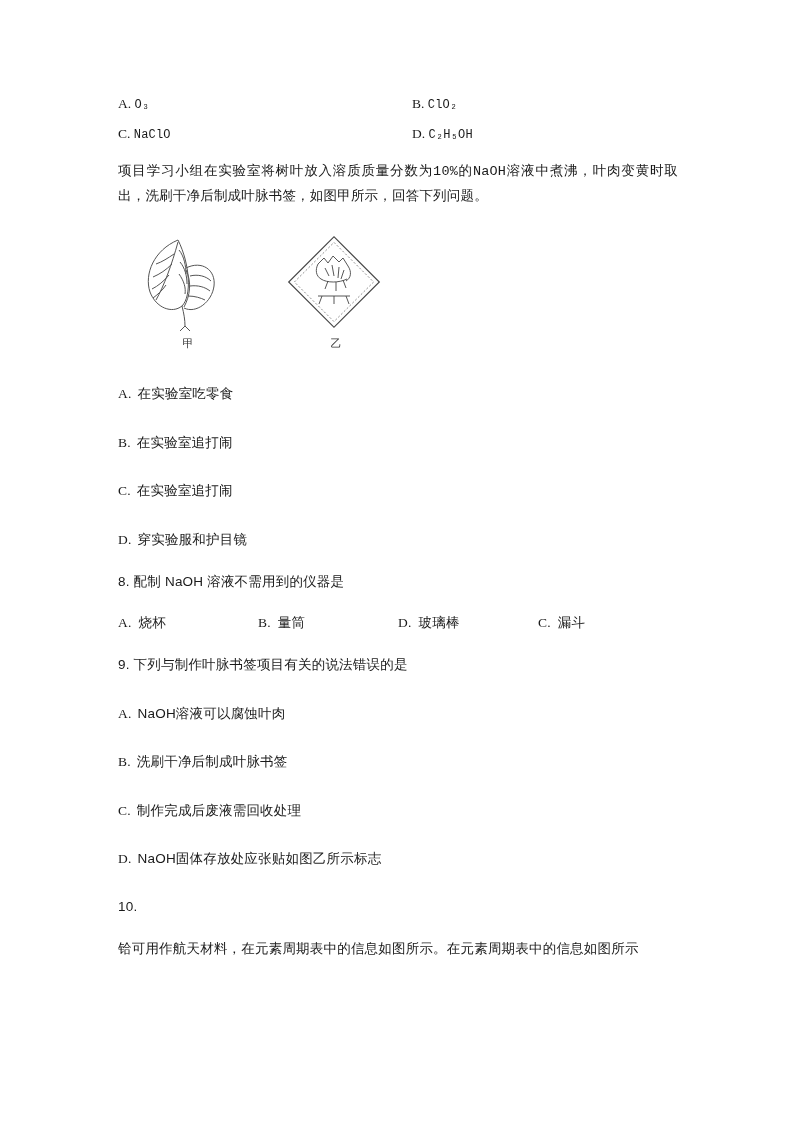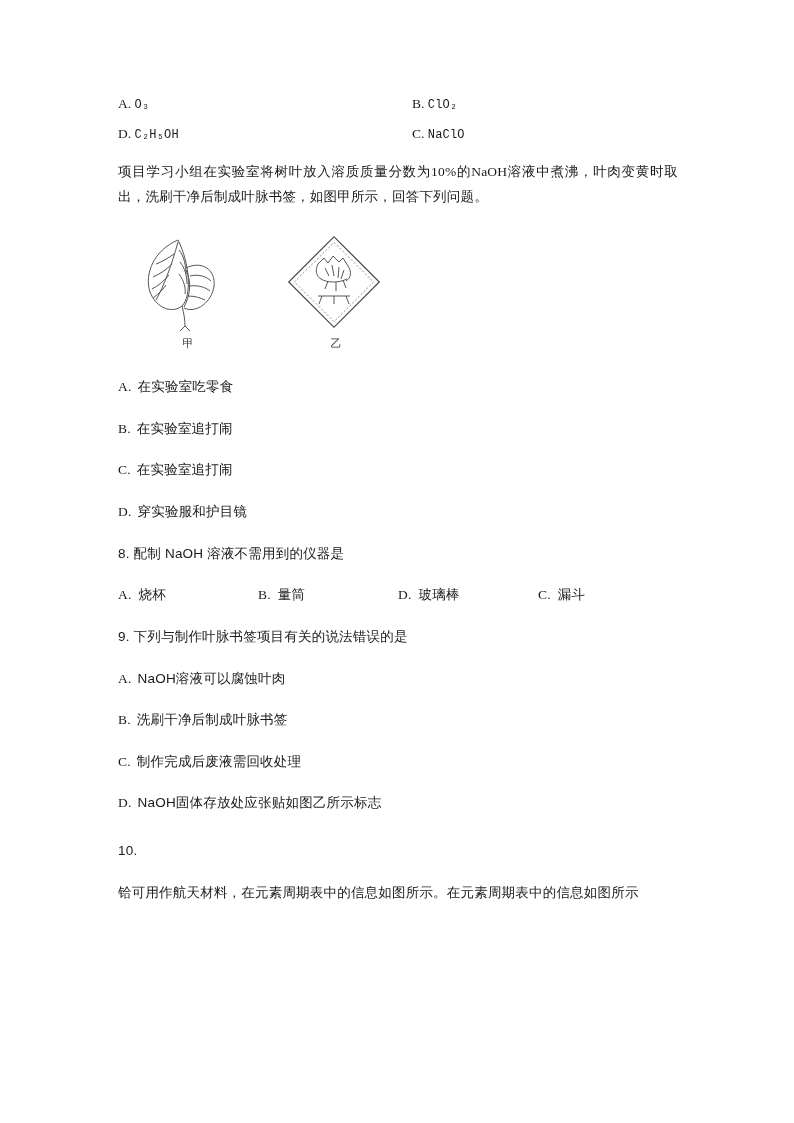--- a/index.html
+++ b/index.html
@@ -36,37 +36,38 @@
     font-family: "Liberation Mono", monospace;
     font-size: 12px;
     letter-spacing: 0.2px;
   }
   .optlabel {
     font-family: "Liberation Serif", serif;
     font-size: 13.5px;
   }
   .gapA { height: 14px; }
   .para {
-    font-family: Liberation Serif, serif;
+    font-family: Liberation Mono, monospace;
     font-size: 13.5px;
     line-height: 1.9;
     text-align: justify;
     letter-spacing: 0.2px;
   }
   .qline {
     font-family: "Liberation Sans", sans-serif;
     font-size: 13.5px;
     line-height: 1.9;
     letter-spacing: 0.2px;
   }
   .choice {
     font-family: "Liberation Sans", sans-serif;
     font-size: 13.5px;
     line-height: 1.9;
     letter-spacing: 0.2px;
+    margin-top: 7px;
   }
   .choice .lbl {
     font-family: "Liberation Serif", serif;
     margin-right: 6px;
   }
   .spacer-sm { height: 16px; }
   .spacer-md { height: 22px; }
   .figrow {
     position: relative;
     height: 120px;
@@ -114,26 +115,26 @@
       <div class="opt-half">
         <span class="optlabel">B.</span>
         <span class="mono">ClO₂</span>
       </div>
     </div>
 
     <div class="gapA"></div>
 
     <div class="row">
       <div class="opt-half">
+        <span class="optlabel">C.</span>
+        <span class="mono">NaClO</span>
+      </div>
+      <div class="opt-half">
         <span class="optlabel">D.</span>
         <span class="mono">C₂H₅OH</span>
-      </div>
-      <div class="opt-half">
-        <span class="optlabel">C.</span>
-        <span class="mono">NaClO</span>
       </div>
     </div>
 
     <div class="spacer-sm"></div>
 
     <div class="para">项目学习小组在实验室将树叶放入溶质质量分数为10%的NaOH溶液中煮沸，叶肉变黄时取出，洗刷干净后制成叶脉书签，如图甲所示，回答下列问题。</div>
 
     <div class="spacer-sm"></div>
 
 

